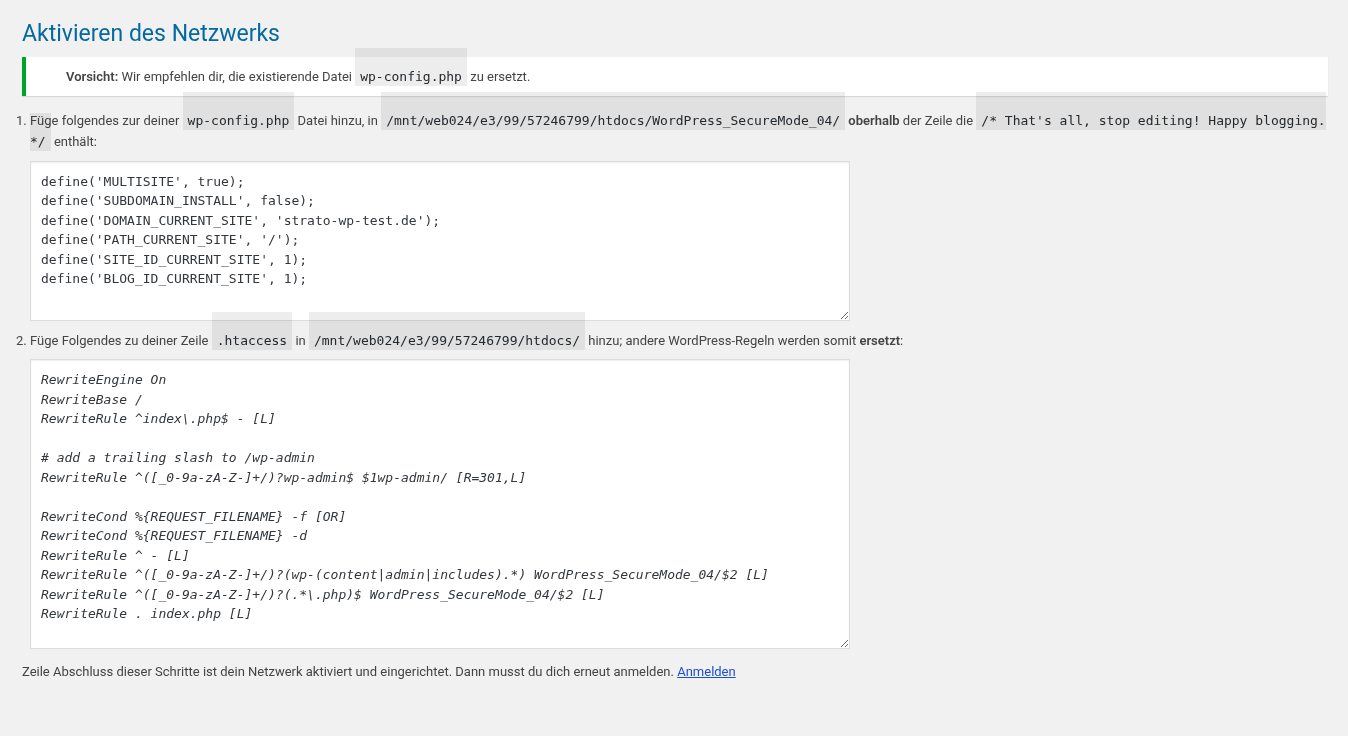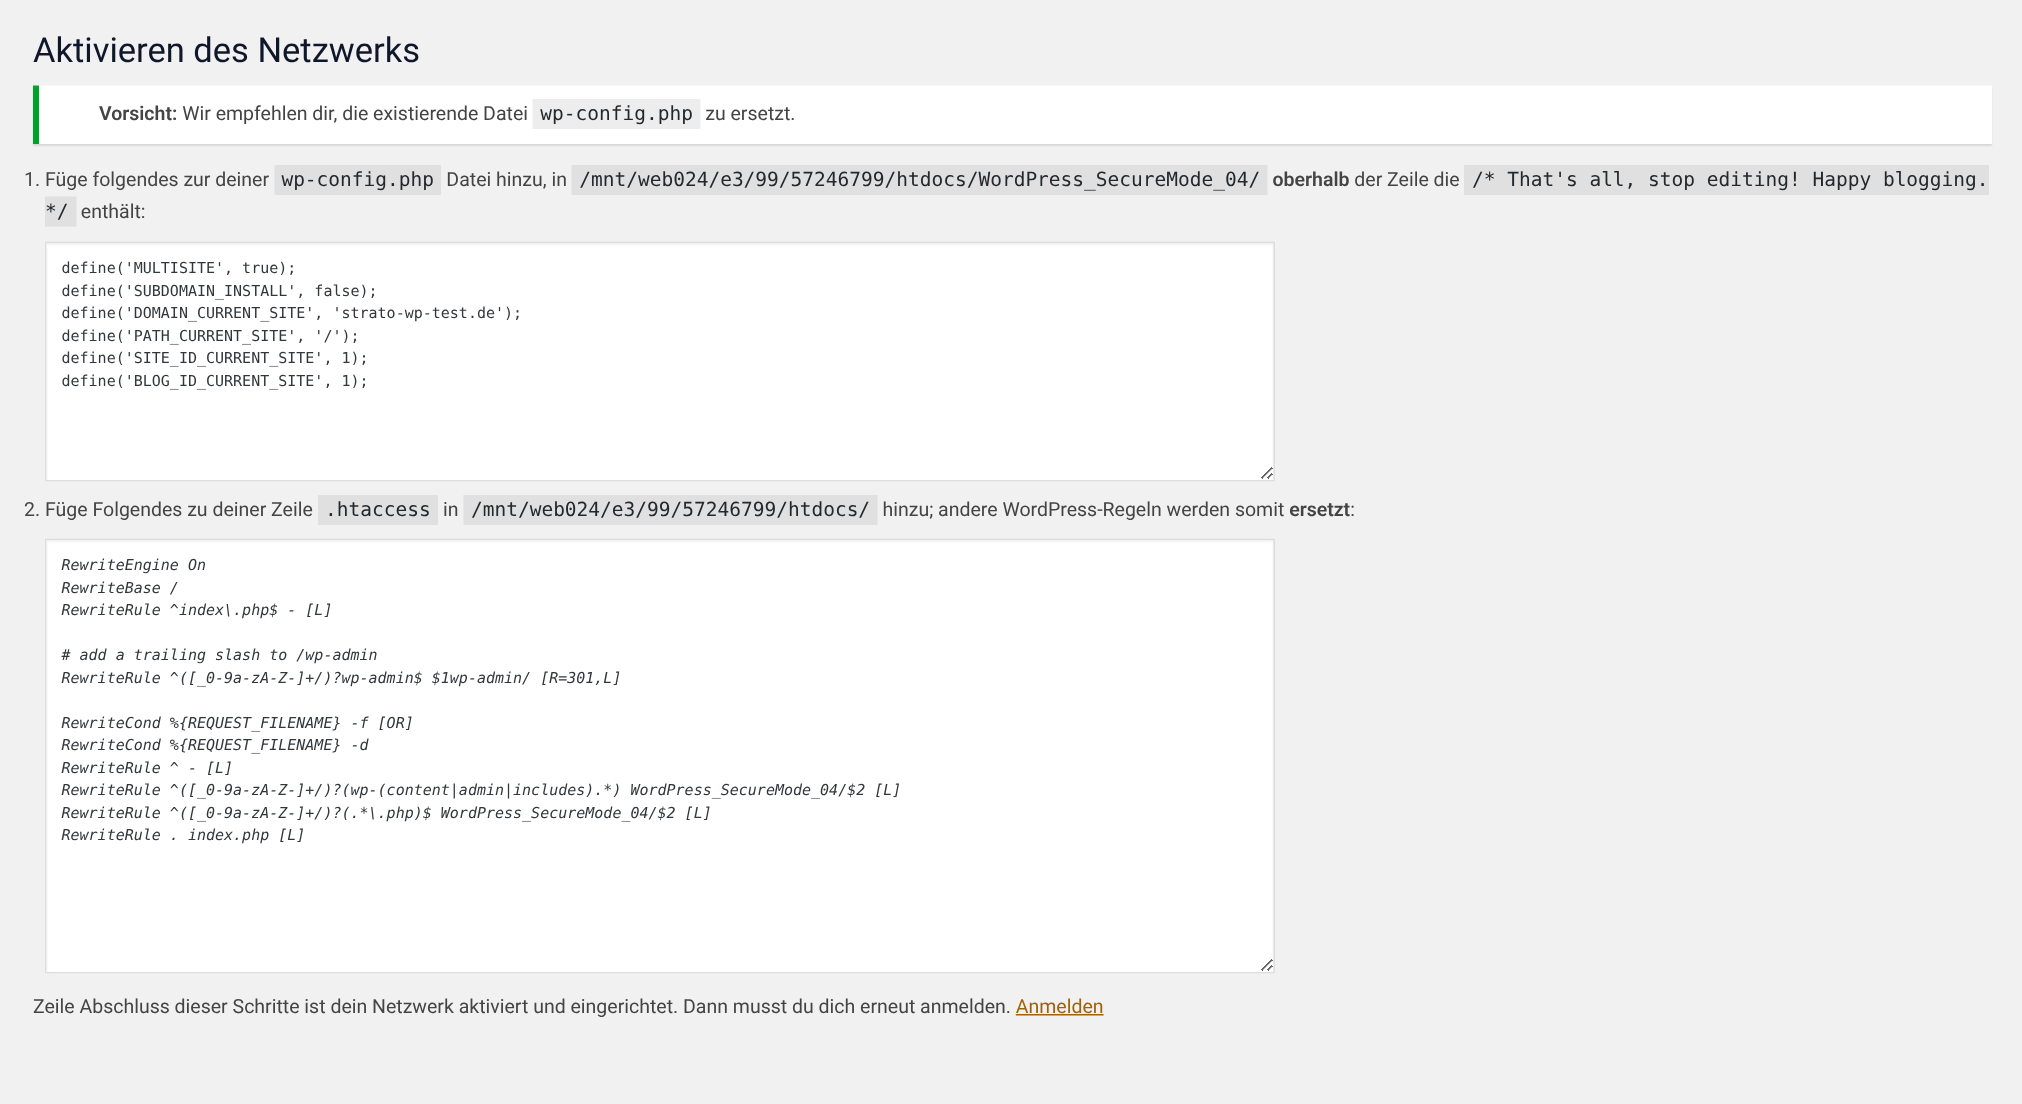--- a/index.html
+++ b/index.html
@@ -16,21 +16,21 @@
     }
     .wrap {
       margin: 0;
       padding: 10px 20px 0 2px;
     }
     h2 {
       font-size: 23px;
       font-weight: 400;
       padding: 9px 15px 4px 0;
       line-height: 29px;
-      color: #0f172a;
+      color: #0369a1;
       margin-left: 20px;
     }
     .intro {
       margin: 5px 0 15px 20px;
       font-size: 13px;
       color: #444;
     }
     .notice {
       background: #fff;
       border-left: 4px solid #00a32a;
@@ -48,30 +48,30 @@
     }
     ol li {
       margin-bottom: 10px;
       line-height: 1.6;
       color: #444;
     }
     code {
       font-family: Consolas, Monaco, monospace;
       font-size: 13px;
       background: rgba(0,0,0,0.07);
-      padding: 3px 5px 2px;
+      padding: 21px 5px 2px;
       border-radius: 0;
       color: #23282d;
     }
     strong {
       font-weight: 600;
     }
     textarea.code {
       font-family: Consolas, Monaco, monospace;
-      font-size: 10px;
+      font-size: 13px;
       background: #fff;
       border: 1px solid #ddd;
       box-shadow: inset 0 1px 2px rgba(0,0,0,0.07);
       color: #32373c;
       padding: 10px;
       width: 820px;
       resize: both;
       line-height: 1.5;
       margin-top: 8px;
       display: block;
@@ -82,21 +82,21 @@
     textarea.code-2 {
       height: 290px;
       font-style: italic;
     }
     .footer {
       margin: 15px 0 15px 20px;
       font-size: 13px;
       color: #444;
     }
     a {
-      color: #a16207;
+      color: #1d4ed8;
       text-decoration: underline;
     }
   </style>
 </head>
 <body>
 
 <div class="wrap">
   <h2>Aktivieren des Netzwerks</h2>
 
   <div class="notice">

